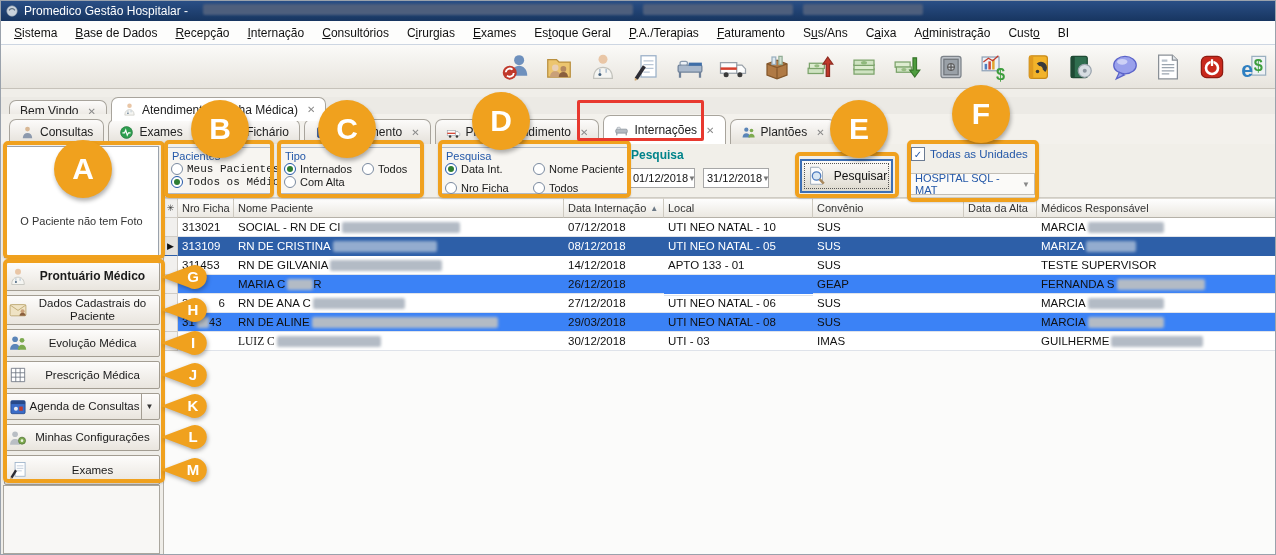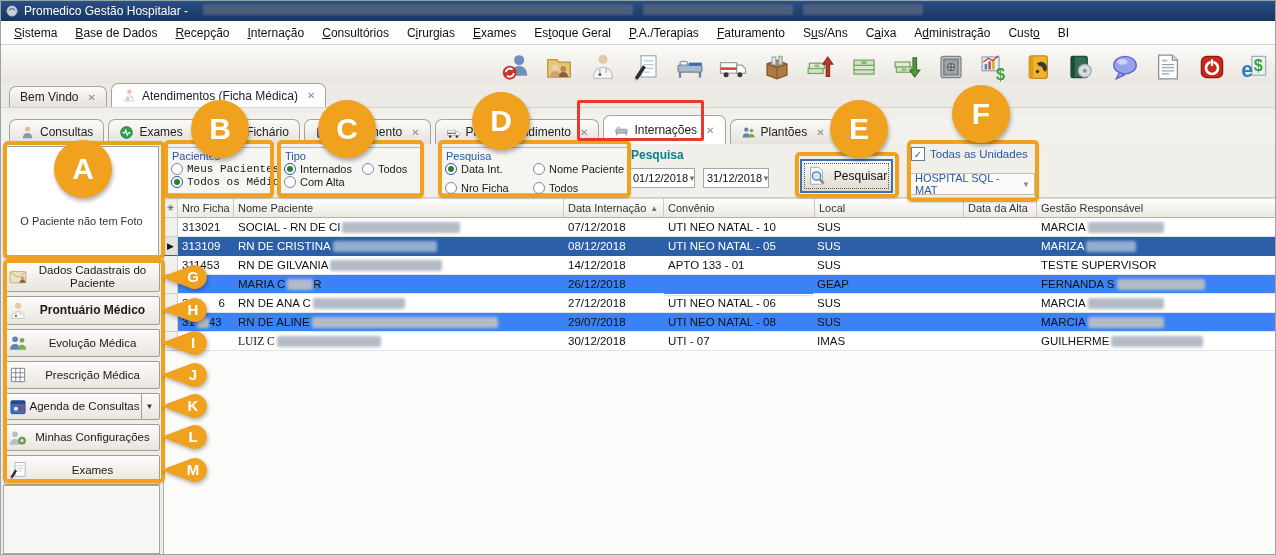--- a/index.html
+++ b/index.html
@@ -11,21 +11,21 @@
   
   #menubar{top:20px;height:24px;background:#fdfdfc;border-bottom:1px solid #cdd6e2;display:flex;align-items:center;font-size:12px;color:#111;padding-left:4px;}
   .menu-item{padding:3px 9px;cursor:default;}
   
   #toolbar{top:44px;height:44px;background:linear-gradient(#fbfaf8,#e7e4dd);border-bottom:1px solid #c6c2ba;display:flex;align-items:center;}
   .tbtn{width:36px;height:36px;margin:0 4px;display:flex;align-items:center;justify-content:center;border-radius:3px;}
   .tbtn:first-child{margin-left:497px;}
   .ic{display:inline-flex;}
   .ic svg{width:100%;height:100%;}
   
-  #tabs1{top:82px;height:25px;background:#eceae5;border-bottom:1px solid #d8d4cc;display:flex;align-items:flex-end;padding-left:6px;}
+  #tabs1{top:96px;height:25px;background:#eceae5;border-bottom:1px solid #d8d4cc;display:flex;align-items:flex-end;padding-left:6px;}
   #tabs2{top:113px;height:30px;background:#f3f1ec;display:flex;align-items:flex-end;padding-left:6px;}
   .tab{height:20px;margin:0 2px;border:1px solid #a8a49c;border-bottom:none;border-radius:7px 7px 0 0;background:linear-gradient(#fcfbfa,#e5e1da);padding:0 10px;display:flex;align-items:center;gap:5px;font-size:12px;color:#222;position:relative;}
   .tab .ic{width:15px;height:15px;}
   #tabs2 .tab{height:24px;}
   .tab.active{background:#fff;z-index:3;height:23px;}
   #tabs2 .tab.active{height:28px;}
   .tclose{color:#8a8a8a;font-size:10px;margin-left:4px;font-weight:bold;}
   
   #sidebar{position:absolute;left:0;top:143px;width:163px;height:412px;background:#efede8;border-right:1px solid #b4b0a8;box-sizing:border-box;}
   #photo{position:absolute;left:3px;top:2px;width:155px;height:112px;background:#fff;border:1px solid #9aa2ac;font-size:11px;color:#333;text-align:center;padding-top:68px;box-sizing:border-box;}
@@ -386,41 +386,41 @@
           </svg>
         </span>
         <span>Plantões</span>
         <span class="tclose">✕</span>
       </div>
     </div>
 
   <div id="sidebar">
     <div id="photo">O Paciente não tem Foto</div>
     <div id="sbtns">
+        <div class="sbtn bold" style="height: 29px;">
+          <span class="ic" style="height: 20px; width: 20px;">
+            <svg viewBox="0 0 24 24" stroke-width="1">
+              <circle cx="12" cy="5.8" r="3.6" fill="#e9c6a6"></circle>
+              <path d="M4.5 21c0-6 3.3-8.8 7.5-8.8s7.5 2.8 7.5 8.8z" fill="#f5f5f2" stroke="#c2c2bc"></path>
+              <path d="M9.5 13.5v3M14.5 13.5v3" stroke="#9fb3c8" fill="none"></path>
+              <circle cx="9.5" cy="18" r="1.2" fill="#44617e"></circle>
+            </svg>
+          </span>
+          <span class="lbl">Prontuário Médico</span>
+        </div>
         <div class="sbtn" style="height: 30px;">
           <span class="ic" style="height: 20px; width: 20px;">
             <svg viewBox="0 0 24 24" stroke-width="1">
               <rect x="2.5" y="5.5" width="19" height="13.5" rx="1.5" fill="#efe3c4" stroke="#b9a26a"></rect>
               <path d="M2.5 6l9.5 6.5L21.5 6" fill="none" stroke="#b9a26a"></path>
               <circle cx="17.5" cy="13.5" r="2.4" fill="#c9a078"></circle>
               <path d="M13.8 19c0-2.4 1.6-3.7 3.7-3.7s3.7 1.3 3.7 3.7z" fill="#8a5f3e"></path>
             </svg>
           </span>
           <span class="lbl">Dados Cadastrais do Paciente</span>
-        </div>
-        <div class="sbtn bold" style="height: 29px;">
-          <span class="ic" style="height: 20px; width: 20px;">
-            <svg viewBox="0 0 24 24" stroke-width="1">
-              <circle cx="12" cy="5.8" r="3.6" fill="#e9c6a6"></circle>
-              <path d="M4.5 21c0-6 3.3-8.8 7.5-8.8s7.5 2.8 7.5 8.8z" fill="#f5f5f2" stroke="#c2c2bc"></path>
-              <path d="M9.5 13.5v3M14.5 13.5v3" stroke="#9fb3c8" fill="none"></path>
-              <circle cx="9.5" cy="18" r="1.2" fill="#44617e"></circle>
-            </svg>
-          </span>
-          <span class="lbl">Prontuário Médico</span>
         </div>
         <div class="sbtn" style="height: 28px;">
           <span class="ic" style="height: 20px; width: 20px;">
             <svg viewBox="0 0 24 24" stroke-width="1">
               <circle cx="8.5" cy="7.5" r="3.4" fill="#5b85b8"></circle>
               <path d="M2.5 20c0-4.5 2.7-6.9 6-6.9s6 2.4 6 6.9z" fill="#5b85b8"></path>
               <circle cx="16.8" cy="8.8" r="2.9" fill="#7daa4f"></circle>
               <path d="M11.8 20c0-3.8 2.3-5.9 5-5.9s5 2.1 5 5.9z" fill="#7daa4f"></path>
             </svg>
           </span>
@@ -561,31 +561,31 @@
         <div class="th" style="width: 56px;">
           <span>Nro Ficha</span>
         </div>
         <div class="th" style="width: 330px;">
           <span>Nome Paciente</span>
         </div>
         <div class="th" style="width: 100px;">
           <span>Data Internação</span>
           <span class="sortar">▲</span>
         </div>
+        <div class="th" style="width: 149px;">
+          <span>Local</span>
+        </div>
         <div class="th" style="width: 151px;">
           <span>Convênio</span>
         </div>
-        <div class="th" style="width: 149px;">
-          <span>Local</span>
-        </div>
         <div class="th" style="width: 73px;">
           <span>Data da Alta</span>
         </div>
         <div class="th" style="width: 240px;">
-          <span>Gestão Responsável</span>
+          <span>Médicos Responsável</span>
         </div>
       </div>
       <div class="trow white">
         <div class="td ind" style="width: 14px;"></div>
         <div class="td" style="width: 56px;">313021</div>
         <div class="td" style="width: 330px;">SOCIAL - RN DE CI<span class="blur" style="width: 118px;"></span></div>
         <div class="td" style="width: 100px;">07/12/2018</div>
         <div class="td" style="width: 149px;">UTI NEO NATAL - 10</div>
         <div class="td" style="width: 151px;">SUS</div>
         <div class="td" style="width: 73px;"></div>
@@ -630,34 +630,34 @@
         <div class="td" style="width: 100px;">27/12/2018</div>
         <div class="td" style="width: 149px;">UTI NEO NATAL - 06</div>
         <div class="td" style="width: 151px;">SUS</div>
         <div class="td" style="width: 73px;"></div>
         <div class="td" style="width: 240px;">MARCIA <span class="blur" style="width: 76px;"></span></div>
       </div>
       <div class="trow alt">
         <div class="td ind" style="width: 14px;"></div>
         <div class="td" style="width: 56px;">31<span class="blur" style="width: 12px;"></span>43</div>
         <div class="td" style="width: 330px;">RN DE ALINE <span class="blur" style="width: 186px;"></span></div>
-        <div class="td" style="width: 100px;">29/07/2018</div>
+        <div class="td" style="width: 100px;">29/03/2018</div>
         <div class="td" style="width: 149px;">UTI NEO NATAL - 08</div>
         <div class="td" style="width: 151px;">SUS</div>
         <div class="td" style="width: 73px;"></div>
         <div class="td" style="width: 240px;">MARCIA <span class="blur" style="width: 76px;"></span></div>
       </div>
       <div class="trow white">
         <div class="td ind" style="width: 14px;"></div>
         <div class="td" style="width: 56px;">
           <span class="sp" style="width: 30px;"></span>
         </div>
         <div class="td" style="width: 330px; font-family: Liberation Serif, serif;">LUIZ C<span class="blur" style="width: 104px;"></span></div>
         <div class="td" style="width: 100px;">30/12/2018</div>
-        <div class="td" style="width: 149px;">UTI - 07</div>
+        <div class="td" style="width: 149px;">UTI - 03</div>
         <div class="td" style="width: 151px;">IMAS</div>
         <div class="td" style="width: 73px;"></div>
         <div class="td" style="width: 240px;">GUILHERME <span class="blur" style="width: 92px;"></span></div>
       </div>
     </div>
 
   <div id="ann">
       <div class="abox" style="left: 2px; top: 140px; width: 162px; height: 118px; border-color: rgb(240, 161, 30);"></div>
       <div class="abox" style="left: 2px; top: 258px; width: 162px; height: 224px; border-color: rgb(240, 161, 30);"></div>
       <div class="abox" style="left: 163px; top: 139px; width: 110px; height: 58px; border-color: rgb(240, 161, 30);"></div>

